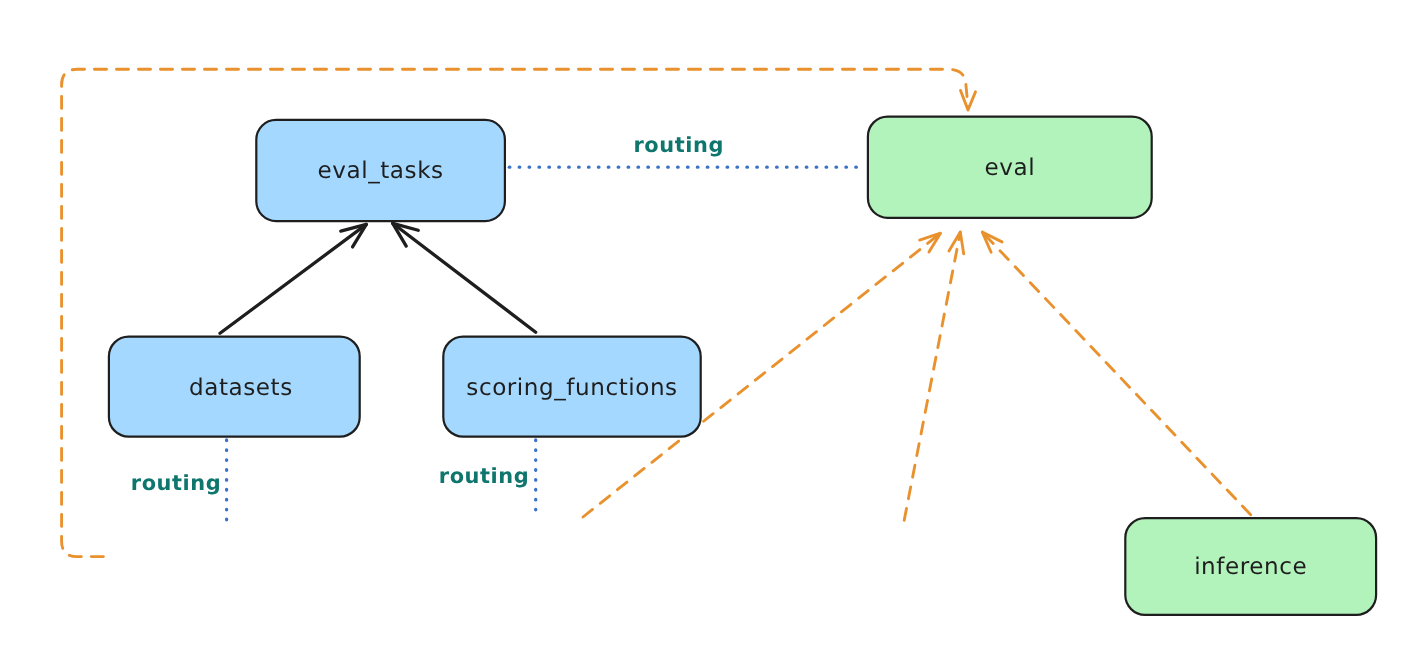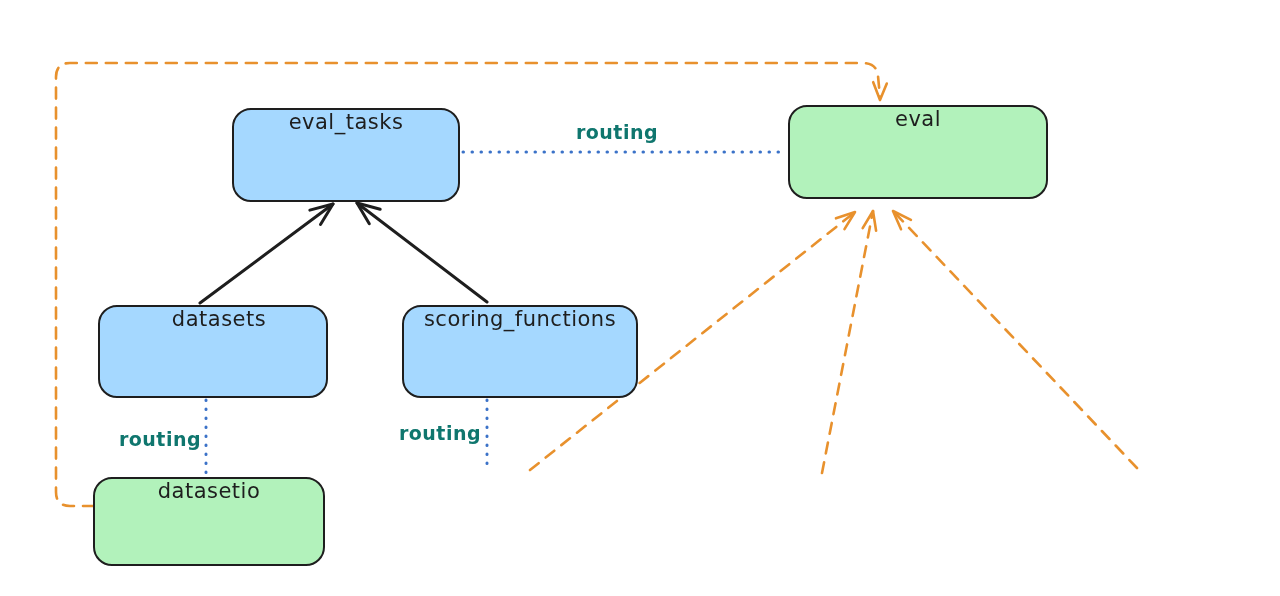--- a/index.html
+++ b/index.html
@@ -21,21 +21,21 @@
     top: 0;
     width: 1280px;
     height: 596px;
   }
   .node {
     position: absolute;
     box-sizing: border-box;
     border: 2.5px solid #1e1e1e;
     border-radius: 19px;
     display: flex;
-    align-items: flex-start;
+    align-items: center;
     justify-content: center;
     font-size: 21px;
     letter-spacing: 0.5px;
     color: #1e1e1e;
   }
   .node-blue  { background: #a5d8ff; }
   .node-green { background: #b2f2bb; }
 
   .edge-label {
     position: absolute;
@@ -119,26 +119,26 @@
   </div>
 
   <div class="node node-blue" id="node-datasets">
     <span>datasets</span>
   </div>
 
   <div class="node node-blue" id="node-scoring_functions">
     <span>scoring_functions</span>
   </div>
 
-  <div class="node node-green" id="node-datasetio">
-    <span>datasetio</span>
-  </div>
 
 
 
+  <div class="node node-green" id="node-inference">
+    <span>inference</span>
+  </div>
 
   <div class="edge-label" id="label-routing-eval">routing</div>
 
   <div class="edge-label" id="label-routing-datasetio">routing</div>
 
   <div class="edge-label" id="label-routing-scoring">routing</div>
 
 </div>
 
 </body></html>

